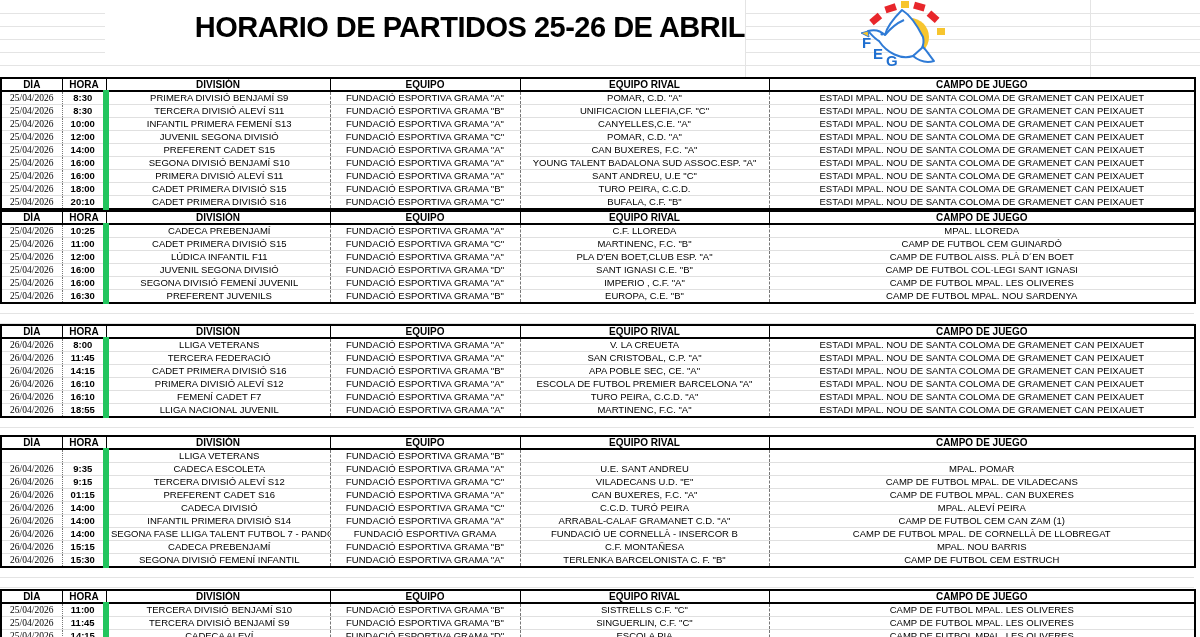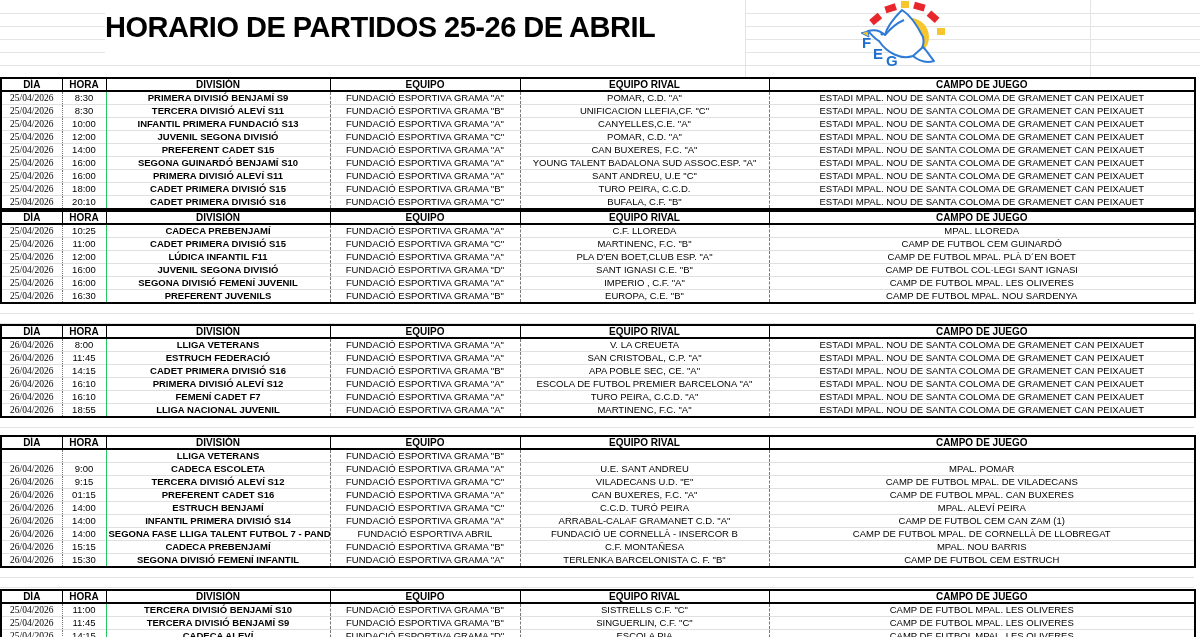--- a/index.html
+++ b/index.html
@@ -8,41 +8,41 @@
     width:1200px; height:637px; background:#ffffff; overflow:hidden;
     font-family:"Liberation Sans", sans-serif; color:#000;
     -webkit-font-smoothing:antialiased;
   }
   
   .topstrip { position:relative; width:1200px; height:77px; background:#fff; }
   .hline { position:absolute; left:0; width:1200px; height:1px; background:#e4e4e4; }
   .vline { position:absolute; top:0; width:1px; height:77px; background:#e4e4e4; }
   .title-cell {
     position:absolute; left:105px; top:0; width:640px; height:54px; background:#fff;
-    display:flex; align-items:center; justify-content:flex-start;
+    display:flex; align-items:center; justify-content:flex-end;
   }
   .title-text { font-size:29px; font-weight:bold; white-space:nowrap; letter-spacing:-0.5px; }
   .logo-box { position:absolute; left:856px; top:1px; width:90px; height:68px; }
   
   .blocks { position:relative; width:1194px; }
   table.blk { border-collapse:collapse; table-layout:fixed; width:1194px; border:2px solid #000; }
   col.c0 { width:61px; }  col.c1 { width:44px; } col.c2 { width:224px; }
   col.c3 { width:190px; } col.c4 { width:249px; } col.c5 { width:426px; }
   table.blk th {
     height:13px; padding:0 2px; font-size:10px; font-weight:bold; text-align:center;
     border:1px solid #000; border-bottom:2px solid #000; white-space:nowrap; overflow:hidden;
   }
   table.blk td {
     height:13px; padding:0 2px; font-size:9.5px; line-height:12px; text-align:center;
     white-space:nowrap; overflow:hidden; border-top:1px solid #e0e0e0;
   }
   table.blk tbody tr:first-child td { border-top:none; }
   td.c0 { text-align:right; padding-right:1px; border-right:1px dotted #777;font-family:Liberation Serif, serif; }
-  td.c1 { text-align:right; padding-right:4px; border-right:1px solid #22c55e; }
-  td.c2 { border-right:1px dashed #777;font-weight:bold; }
+  td.c1 { text-align:right; padding-right:4px; border-right:6px solid #22c55e;font-weight:bold; }
+  td.c2 { border-right:1px dashed #777; }
   td.c3 { border-right:1px dashed #777; }
   td.c4 { border-right:1px dashed #777; }
   .gap { width:1194px; background:repeating-linear-gradient(to bottom,#fff 0 9px,#e4e4e4 9px 10px,#fff 10px); }
   .gap.g2 { height:20px; } .gap.g3 { height:17px; } .gap.g4 { height:21px; }
 </style>
 </head>
 <body>
 
 <div class="topstrip">
   <div class="hline" style="top:13px"></div>
@@ -119,21 +119,21 @@
           <td class="c0">25/04/2026</td>
           <td class="c1">8:30</td>
           <td class="c2">TERCERA DIVISIÓ ALEVÍ S11</td>
           <td class="c3">FUNDACIÓ ESPORTIVA GRAMA "B"</td>
           <td class="c4">UNIFICACION LLEFIA,CF. "C"</td>
           <td class="c5">ESTADI MPAL. NOU DE SANTA COLOMA DE GRAMENET CAN PEIXAUET</td>
         </tr>
         <tr>
           <td class="c0">25/04/2026</td>
           <td class="c1">10:00</td>
-          <td class="c2">INFANTIL PRIMERA FUNDACIÓ S13</td>
+          <td class="c2">INFANTIL PRIMERA FEMENÍ S13</td>
           <td class="c3">FUNDACIÓ ESPORTIVA GRAMA "A"</td>
           <td class="c4">CANYELLES,C.E. "A"</td>
           <td class="c5">ESTADI MPAL. NOU DE SANTA COLOMA DE GRAMENET CAN PEIXAUET</td>
         </tr>
         <tr>
           <td class="c0">25/04/2026</td>
           <td class="c1">12:00</td>
           <td class="c2">JUVENIL SEGONA DIVISIÓ</td>
           <td class="c3">FUNDACIÓ ESPORTIVA GRAMA "C"</td>
           <td class="c4">POMAR, C.D. "A"</td>
@@ -143,21 +143,21 @@
           <td class="c0">25/04/2026</td>
           <td class="c1">14:00</td>
           <td class="c2">PREFERENT CADET S15</td>
           <td class="c3">FUNDACIÓ ESPORTIVA GRAMA "A"</td>
           <td class="c4">CAN BUXERES, F.C. "A"</td>
           <td class="c5">ESTADI MPAL. NOU DE SANTA COLOMA DE GRAMENET CAN PEIXAUET</td>
         </tr>
         <tr>
           <td class="c0">25/04/2026</td>
           <td class="c1">16:00</td>
-          <td class="c2">SEGONA GUINARDÓ BENJAMÍ S10</td>
+          <td class="c2">SEGONA DIVISIÓ BENJAMÍ S10</td>
           <td class="c3">FUNDACIÓ ESPORTIVA GRAMA "A"</td>
           <td class="c4">YOUNG TALENT BADALONA SUD ASSOC.ESP. "A"</td>
           <td class="c5">ESTADI MPAL. NOU DE SANTA COLOMA DE GRAMENET CAN PEIXAUET</td>
         </tr>
         <tr>
           <td class="c0">25/04/2026</td>
           <td class="c1">16:00</td>
           <td class="c2">PRIMERA DIVISIÓ ALEVÍ S11</td>
           <td class="c3">FUNDACIÓ ESPORTIVA GRAMA "A"</td>
           <td class="c4">SANT ANDREU, U.E "C"</td>
@@ -216,21 +216,21 @@
           <td class="c3">FUNDACIÓ ESPORTIVA GRAMA "C"</td>
           <td class="c4">MARTINENC, F.C. "B"</td>
           <td class="c5">CAMP DE FUTBOL CEM GUINARDÓ</td>
         </tr>
         <tr>
           <td class="c0">25/04/2026</td>
           <td class="c1">12:00</td>
           <td class="c2">LÚDICA INFANTIL F11</td>
           <td class="c3">FUNDACIÓ ESPORTIVA GRAMA "A"</td>
           <td class="c4">PLA D'EN BOET,CLUB ESP. "A"</td>
-          <td class="c5">CAMP DE FUTBOL MPAL. PLÀ D´EN BOET</td>
+          <td class="c5">CAMP DE FUTBOL AISS. PLÀ D´EN BOET</td>
         </tr>
         <tr>
           <td class="c0">25/04/2026</td>
           <td class="c1">16:00</td>
           <td class="c2">JUVENIL SEGONA DIVISIÓ</td>
           <td class="c3">FUNDACIÓ ESPORTIVA GRAMA "D"</td>
           <td class="c4">SANT IGNASI C.E. "B"</td>
           <td class="c5">CAMP DE FUTBOL COL·LEGI SANT IGNASI</td>
         </tr>
         <tr>
@@ -276,21 +276,21 @@
           <td class="c0">26/04/2026</td>
           <td class="c1">8:00</td>
           <td class="c2">LLIGA VETERANS</td>
           <td class="c3">FUNDACIÓ ESPORTIVA GRAMA "A"</td>
           <td class="c4">V. LA CREUETA</td>
           <td class="c5">ESTADI MPAL. NOU DE SANTA COLOMA DE GRAMENET CAN PEIXAUET</td>
         </tr>
         <tr>
           <td class="c0">26/04/2026</td>
           <td class="c1">11:45</td>
-          <td class="c2">ESTRUCH FEDERACIÓ</td>
+          <td class="c2">TERCERA FEDERACIÓ</td>
           <td class="c3">FUNDACIÓ ESPORTIVA GRAMA "A"</td>
           <td class="c4">SAN CRISTOBAL, C.P. "A"</td>
           <td class="c5">ESTADI MPAL. NOU DE SANTA COLOMA DE GRAMENET CAN PEIXAUET</td>
         </tr>
         <tr>
           <td class="c0">26/04/2026</td>
           <td class="c1">14:15</td>
           <td class="c2">CADET PRIMERA DIVISIÓ S16</td>
           <td class="c3">FUNDACIÓ ESPORTIVA GRAMA "B"</td>
           <td class="c4">APA POBLE SEC, CE. "A"</td>
@@ -346,21 +346,21 @@
         <tr>
           <td class="c0"></td>
           <td class="c1"></td>
           <td class="c2">LLIGA VETERANS</td>
           <td class="c3">FUNDACIÓ ESPORTIVA GRAMA "B"</td>
           <td class="c4"></td>
           <td class="c5"></td>
         </tr>
         <tr>
           <td class="c0">26/04/2026</td>
-          <td class="c1">9:00</td>
+          <td class="c1">9:35</td>
           <td class="c2">CADECA ESCOLETA</td>
           <td class="c3">FUNDACIÓ ESPORTIVA GRAMA "A"</td>
           <td class="c4">U.E. SANT ANDREU</td>
           <td class="c5">MPAL. POMAR</td>
         </tr>
         <tr>
           <td class="c0">26/04/2026</td>
           <td class="c1">9:15</td>
           <td class="c2">TERCERA DIVISIÓ ALEVÍ S12</td>
           <td class="c3">FUNDACIÓ ESPORTIVA GRAMA "C"</td>
@@ -371,38 +371,38 @@
           <td class="c0">26/04/2026</td>
           <td class="c1">01:15</td>
           <td class="c2">PREFERENT CADET S16</td>
           <td class="c3">FUNDACIÓ ESPORTIVA GRAMA "A"</td>
           <td class="c4">CAN BUXERES, F.C. "A"</td>
           <td class="c5">CAMP DE FUTBOL MPAL. CAN BUXERES</td>
         </tr>
         <tr>
           <td class="c0">26/04/2026</td>
           <td class="c1">14:00</td>
-          <td class="c2">ESTRUCH BENJAMÍ</td>
+          <td class="c2">CADECA DIVISIÓ</td>
           <td class="c3">FUNDACIÓ ESPORTIVA GRAMA "C"</td>
           <td class="c4">C.C.D. TURÓ PEIRA</td>
           <td class="c5">MPAL. ALEVÍ PEIRA</td>
         </tr>
         <tr>
           <td class="c0">26/04/2026</td>
           <td class="c1">14:00</td>
           <td class="c2">INFANTIL PRIMERA DIVISIÓ S14</td>
           <td class="c3">FUNDACIÓ ESPORTIVA GRAMA "A"</td>
           <td class="c4">ARRABAL-CALAF GRAMANET C.D. "A"</td>
           <td class="c5">CAMP DE FUTBOL CEM CAN ZAM (1)</td>
         </tr>
         <tr>
           <td class="c0">26/04/2026</td>
           <td class="c1">14:00</td>
           <td class="c2">SEGONA FASE LLIGA TALENT FUTBOL 7 - PANDORA ENERGIA</td>
-          <td class="c3">FUNDACIÓ ESPORTIVA ABRIL</td>
+          <td class="c3">FUNDACIÓ ESPORTIVA GRAMA</td>
           <td class="c4">FUNDACIÓ UE CORNELLÀ - INSERCOR B</td>
           <td class="c5">CAMP DE FUTBOL MPAL. DE CORNELLÀ DE LLOBREGAT</td>
         </tr>
         <tr>
           <td class="c0">26/04/2026</td>
           <td class="c1">15:15</td>
           <td class="c2">CADECA PREBENJAMÍ</td>
           <td class="c3">FUNDACIÓ ESPORTIVA GRAMA "B"</td>
           <td class="c4">C.F. MONTAÑESA</td>
           <td class="c5">MPAL. NOU BARRIS</td>

